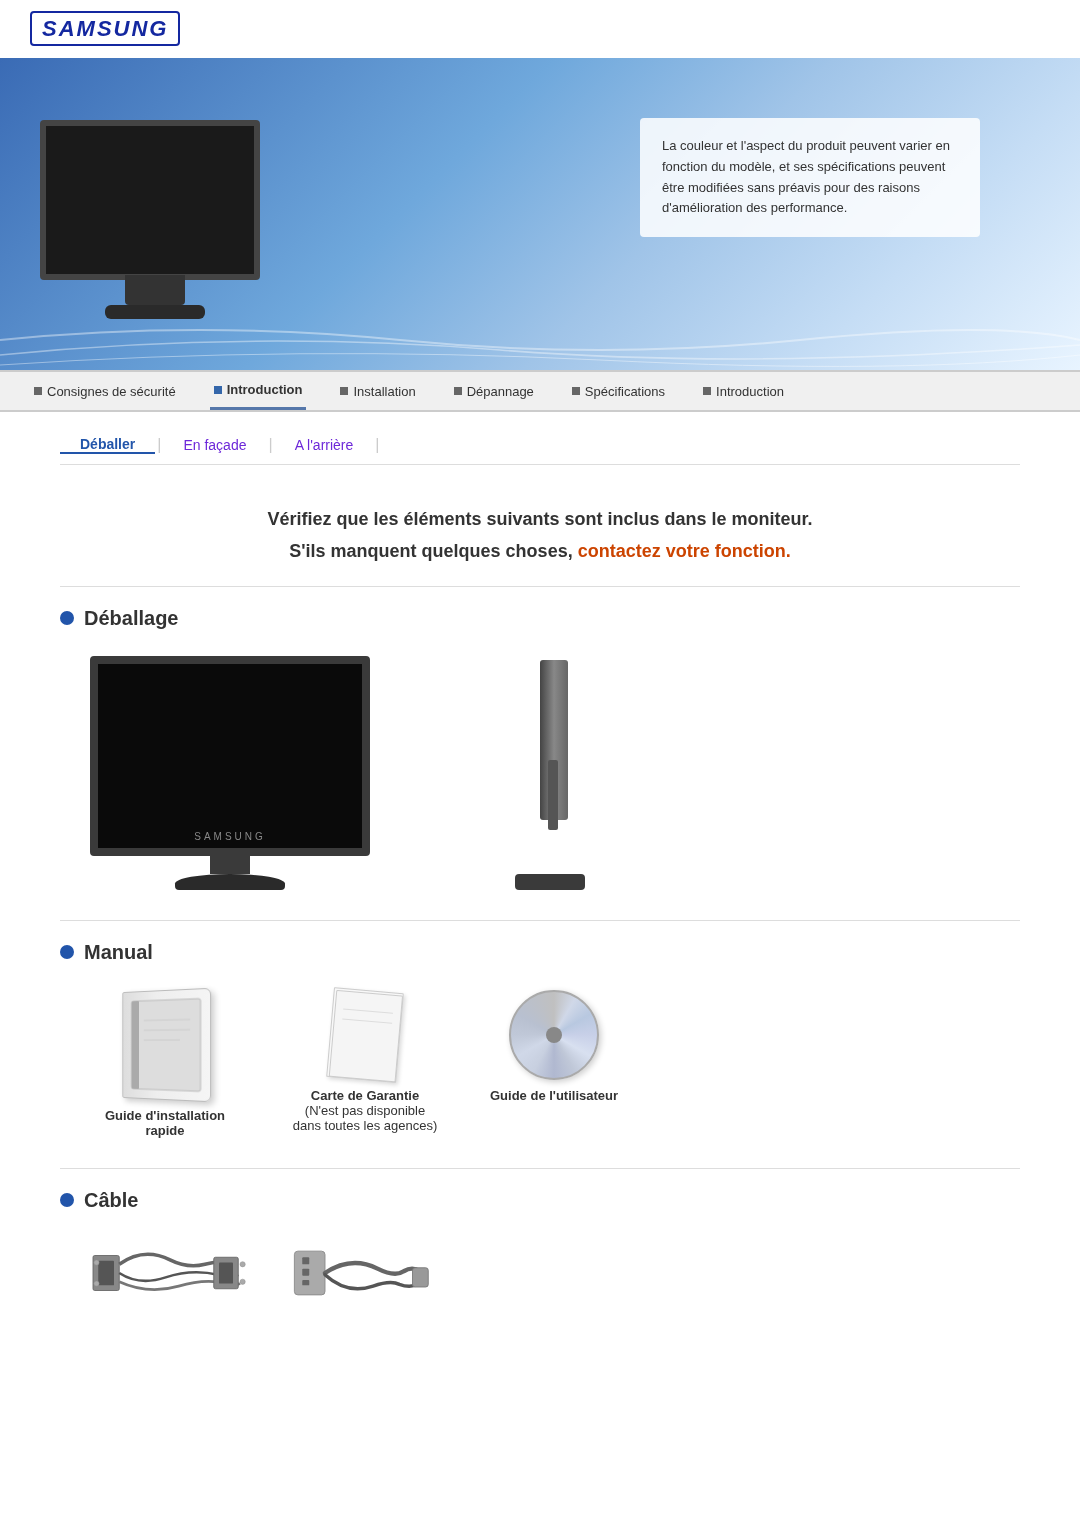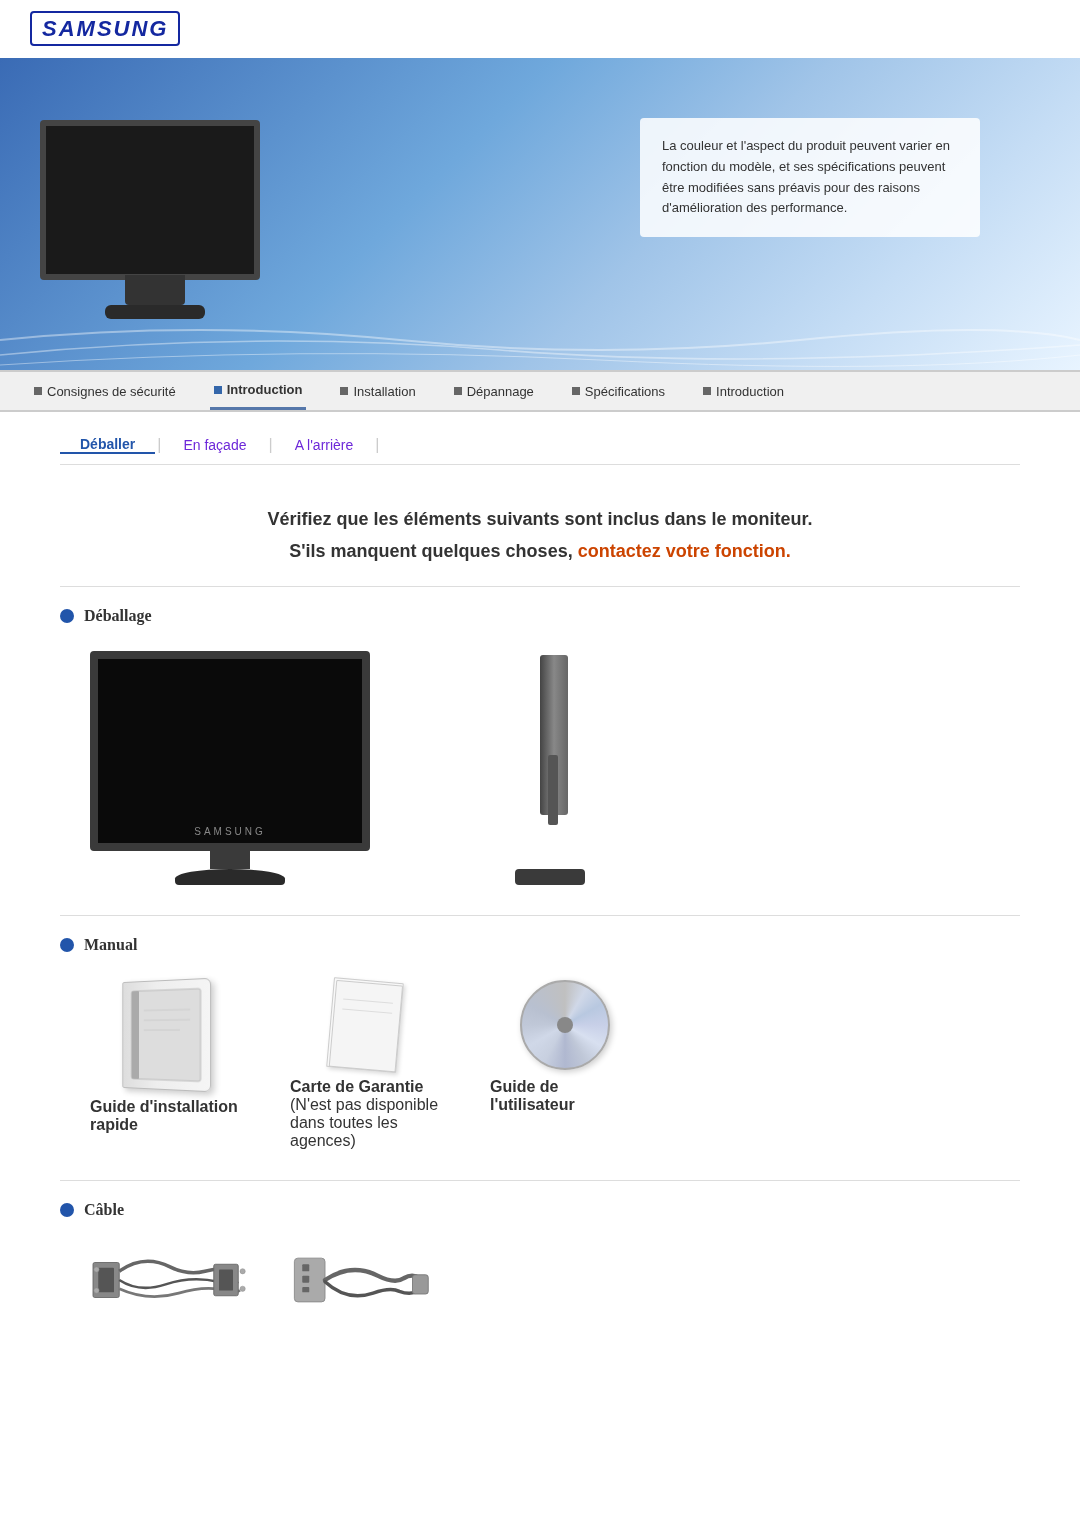--- a/index.html
+++ b/index.html
@@ -186,24 +186,23 @@
       width: 14px;
       height: 14px;
       border-radius: 50%;
       background: #2255aa;
       border: 2px solid #2255aa;
       margin-right: 10px;
       flex-shrink: 0;
     }
 
     .section-title {
-      font-size: 16px;
-      font-weight: bold;
-      color: #333;
-      font-family: Liberation Serif, serif;
+      font-size: 20px;
+      font-weight: bold;
+      color: #333;
     }
 
     
     .products-row {
       display: flex;
       align-items: flex-end;
       justify-content: flex-start;
       gap: 60px;
       padding: 10px 30px 10px 30px;
     }
@@ -255,23 +254,23 @@
       gap: 50px;
       padding: 10px 30px;
     }
     .manual-item {
       display: flex;
       flex-direction: column;
       align-items: center;
       gap: 8px;
     }
     .manual-label {
-      font-size: 16px;
-      color: #333;
-      text-align: left;
+      font-size: 13px;
+      color: #333;
+      text-align: center;
       max-width: 150px;
     }
     .manual-label strong {
       font-weight: bold;
     }
 
     
     .book-img {
       width: 90px;
       height: 110px;

